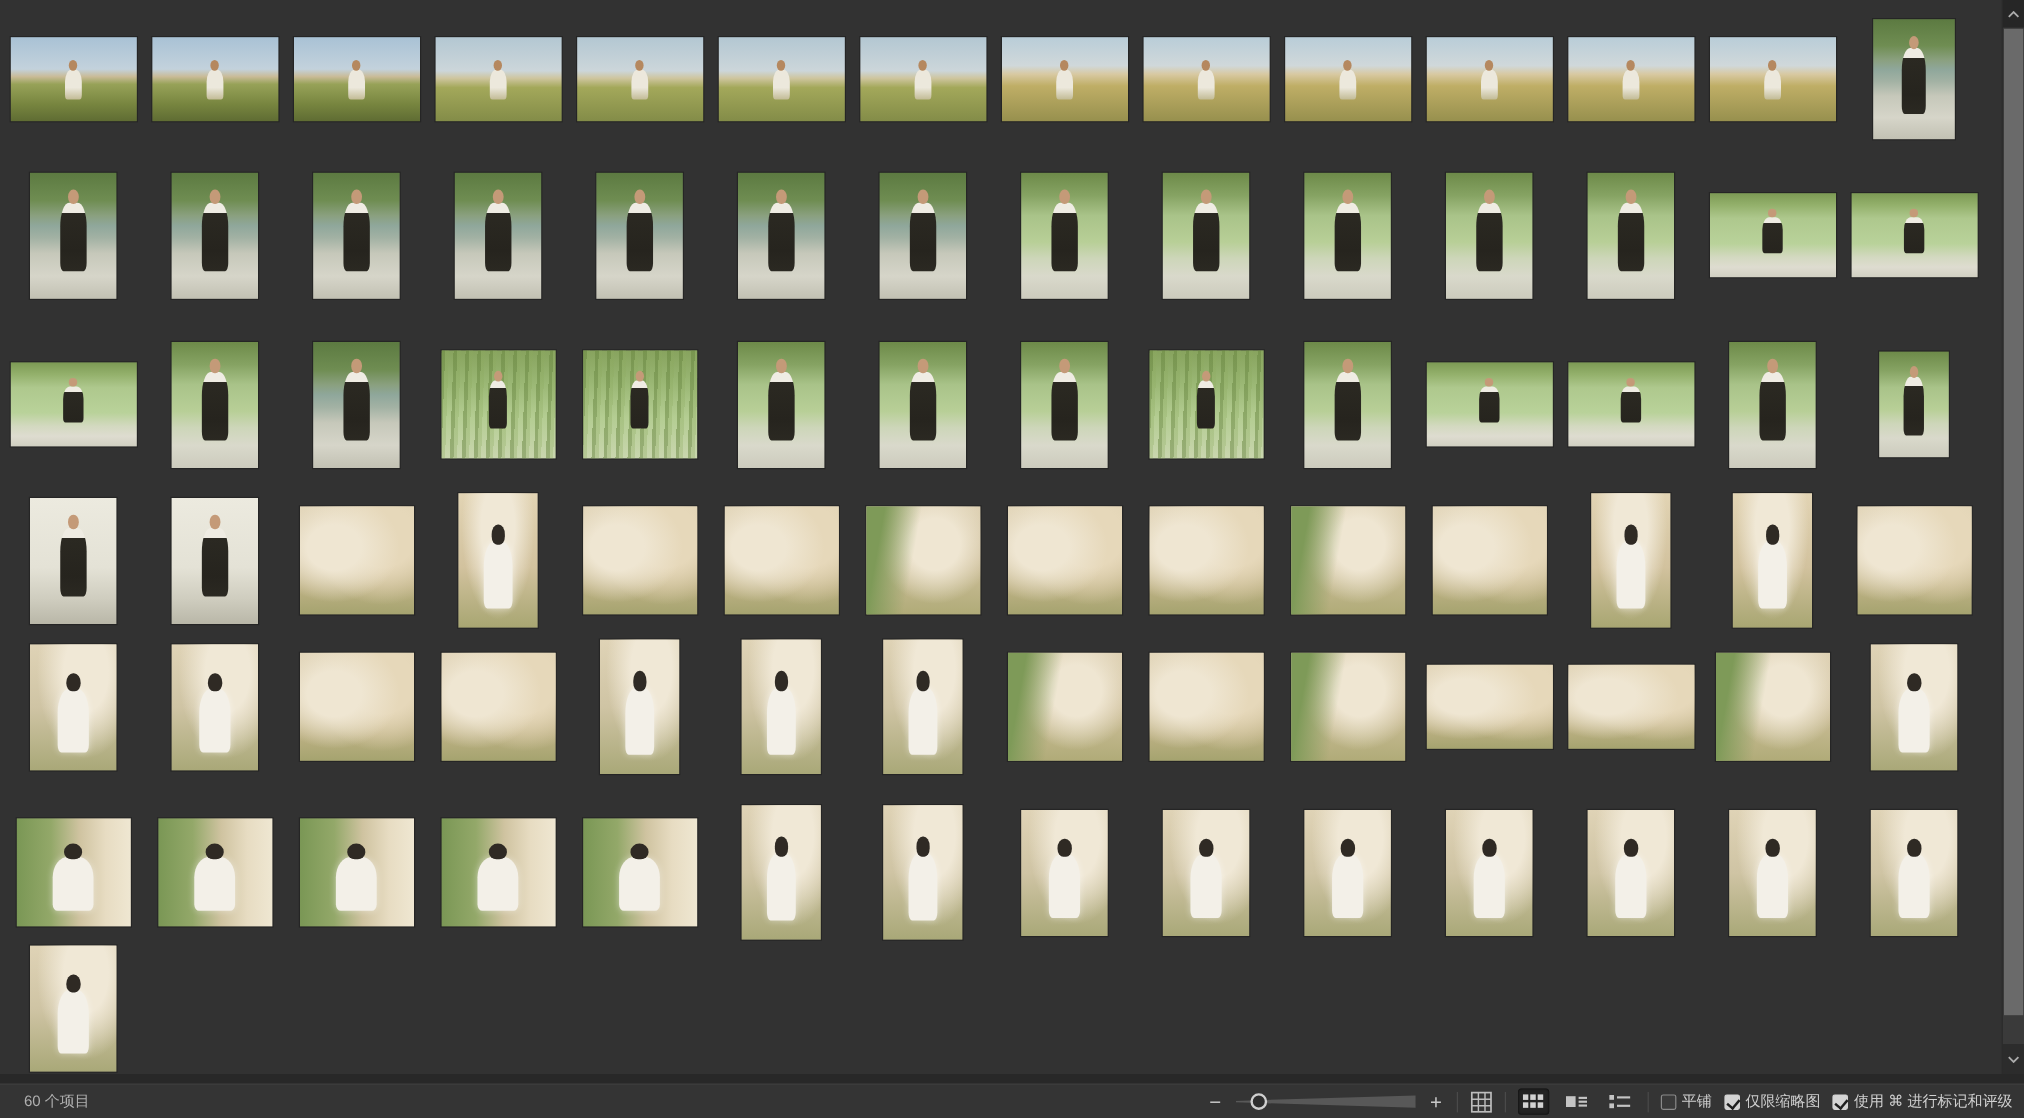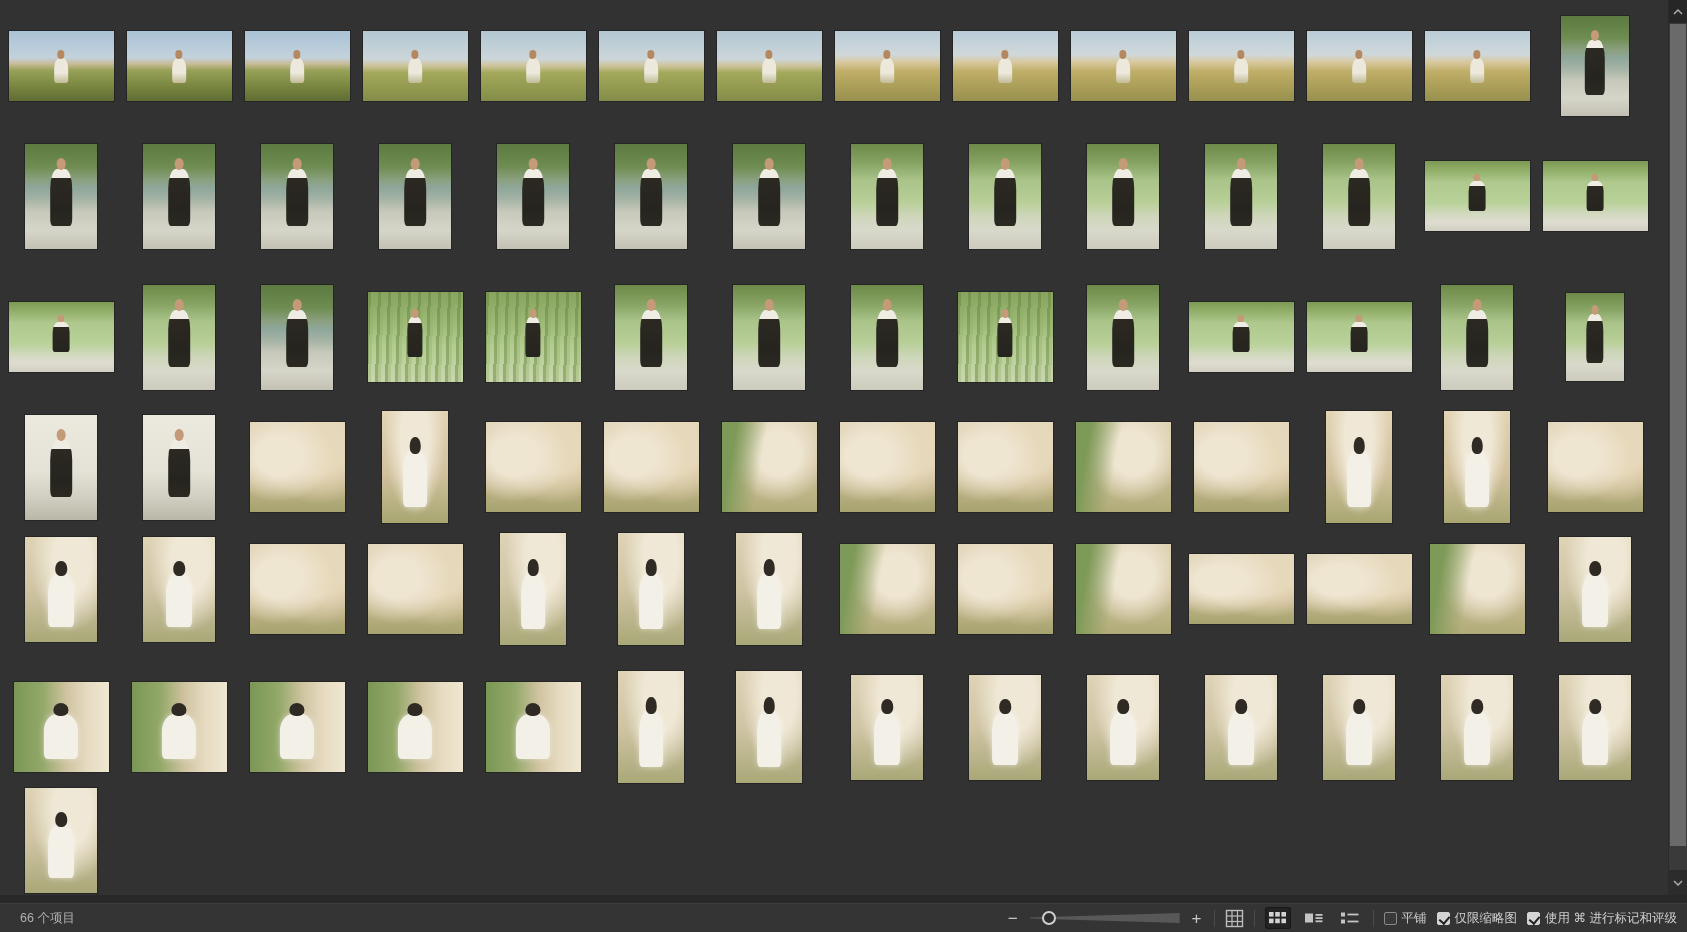--- a/index.html
+++ b/index.html
@@ -381,21 +381,21 @@
       <svg width="10" height="6" viewBox="0 0 10 6">
           <polyline points="1,1 5,5 9,1" fill="none" stroke="#aaaaaa" stroke-width="1.5"></polyline>
         </svg>
     </span>
   </div>
 </div>
 
 <div id="sep-strip"></div>
 
 <div id="statusbar">
-  <span id="item-count">66 个项目</span>
+  <span id="item-count">60 个项目</span>
 
   <div id="controls">
     <span class="zbtn">−</span>
 
     <div id="slider">
       <div id="slider-track"></div>
       <div id="slider-knob"></div>
     </div>
 
     <span class="zbtn">+</span>

